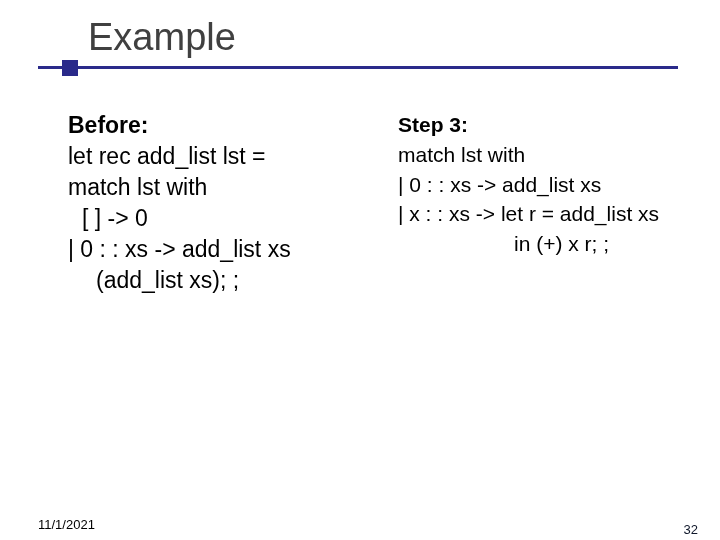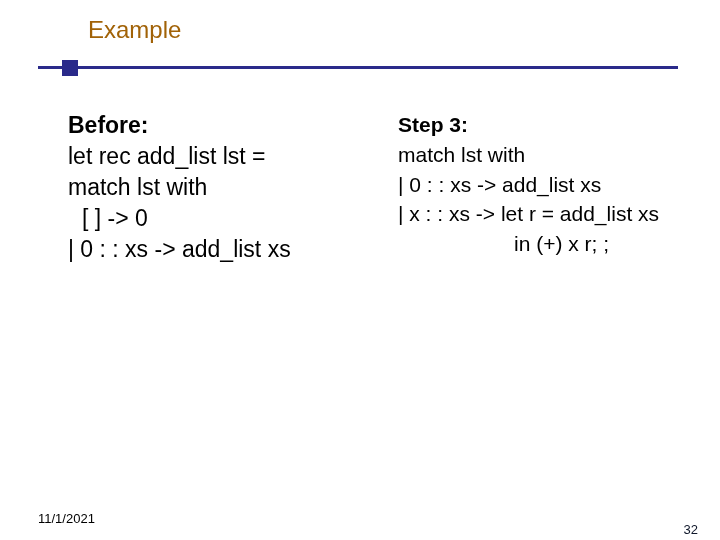--- a/index.html
+++ b/index.html
@@ -23,23 +23,23 @@
     position: absolute;
     top: 10px;
     left: 0;
     width: 100%;
     height: 70px;
   }
   .title {
     position: absolute;
     top: 6px;
     left: 88px;
-    font-size: 24px;
+    font-size: 38px;
     font-family: Verdana, Geneva, sans-serif;
-    color: #a16207;
+    color: #404040;
   }
   .accent-line {
     position: absolute;
     left: 38px;
     top: 56px;
     width: 640px;
     height: 3px;
     background: #2a2a8a;
   }
   .accent-square {
@@ -81,21 +81,21 @@
     padding-left: 28px;
     display: block;
   }
   .indent-in {
     padding-left: 116px;
     display: block;
   }
   .footer-date {
     position: absolute;
     left: 38px;
-    bottom: 14px;
+    bottom: 8px;
     font-size: 13px;
     font-family: Arial, sans-serif;
     color: #000;
     text-align: right;
   }
   .footer-page {
     position: absolute;
     right: 22px;
     bottom: 3px;
     font-size: 13px;
@@ -114,20 +114,21 @@
     <div class="accent-square"></div>
   </div>
 
   <div class="content">
     <div class="col left">
       <div class="heading">Before:</div>
       <div>let rec add_list lst =</div>
       <div>match lst with</div>
       <span class="indent1">[ ] -&gt; 0</span>
       <div>| 0 : : xs -&gt; add_list xs</div>
+      <span class="indent2">(add_list xs); ;</span>
     </div>
     <div class="col right">
       <div class="heading">Step 3:</div>
       <div>match lst with</div>
       <div>| 0 : : xs -&gt; add_list xs</div>
       <div>| x : : xs -&gt; let r = add_list xs</div>
       <span class="indent-in">in (+) x r; ;</span>
     </div>
   </div>
 

